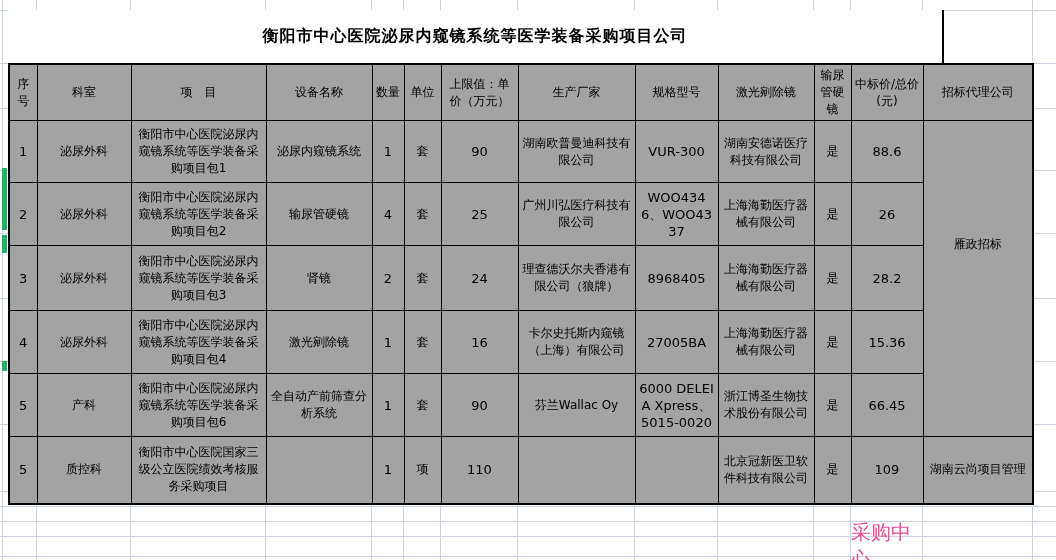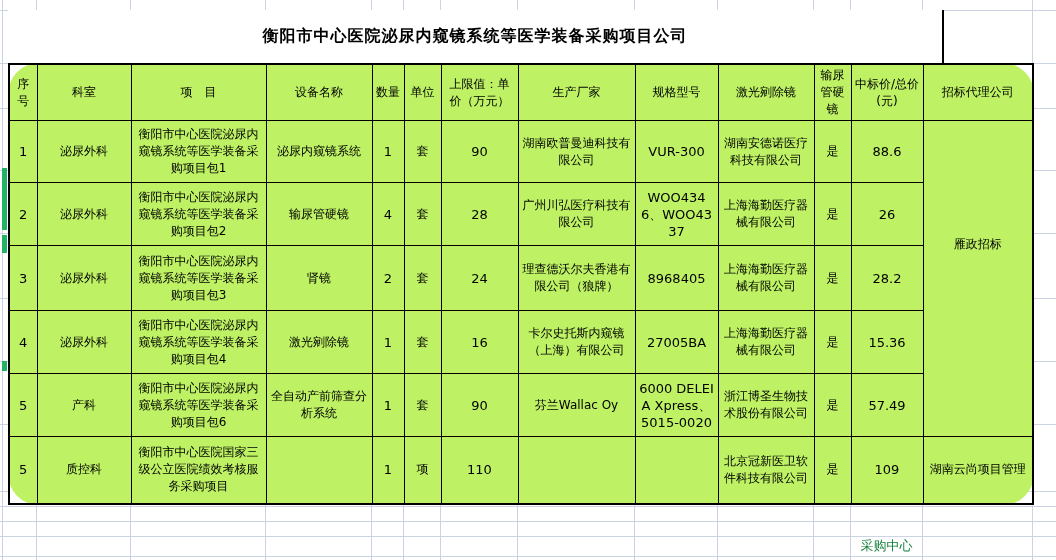--- a/index.html
+++ b/index.html
@@ -14,35 +14,35 @@
   .hline{position:absolute;left:0;right:0;height:1px;background:#ccd3e3;}
   
   .green-bar{position:absolute;left:2px;width:5px;background:#21b366;z-index:5;}
   
   #panel{position:absolute;left:8px;top:10px;width:936px;background:#ffffff;z-index:3;}
   #title-block{
     height:53px;display:flex;align-items:center;justify-content:center;
     font-size:16px;font-weight:bold;color:#000;letter-spacing:1px;
     border-right:2px solid #000;box-sizing:border-box;
   }
-  table{border-collapse:collapse;table-layout:fixed;width:1024px;background:#bef264;border-radius:31px;}
+  table{border-collapse:collapse;table-layout:fixed;width:1024px;background:#a3a3a3;}
   td,th{
     border:1px solid #000;color:#000;font-weight:normal;
     text-align:center;vertical-align:middle;
     font-size:12px;line-height:17px;padding:2px 3px;
     overflow:hidden;word-break:break-all;
   }
   table{border:2px solid #000;}
   th{font-size:12px;}
   .num{font-size:13px;}
   .agency-merged{padding-bottom:70px;text-align:center;}
   #footer-label{
     position:absolute;left:851px;top:536px;width:71px;height:20px;z-index:4;
     display:flex;align-items:center;justify-content:center;
-    font-size:13px;color:#15803d;
+    font-size:20px;color:#ec4899;
   }
 </style>
 </head>
 <body>
 
 <div id="sheet">
   <div id="grid">
       <div class="vline" style="left: 2px;"></div>
       <div class="vline" style="left: 36px;"></div>
       <div class="vline" style="left: 130px;"></div>
@@ -129,21 +129,21 @@
         <td rowspan="5" class="agency-merged">雁政招标</td>
       </tr>
 
       <tr style="height:63px">
         <td class="num">2</td>
         <td>泌尿外科</td>
         <td>衡阳市中心医院泌尿内窥镜系统等医学装备采购项目包2</td>
         <td>输尿管硬镜</td>
         <td class="num">4</td>
         <td>套</td>
-        <td class="num">28</td>
+        <td class="num">25</td>
         <td>广州川弘医疗科技有限公司</td>
         <td class="num">WOO4346、WOO4337</td>
         <td>上海海勤医疗器械有限公司</td>
         <td>是</td>
         <td class="num">26</td>
       </tr>
 
       <tr style="height:65px">
         <td class="num">3</td>
         <td>泌尿外科</td>
@@ -179,21 +179,21 @@
         <td>产科</td>
         <td>衡阳市中心医院泌尿内窥镜系统等医学装备采购项目包6</td>
         <td>全自动产前筛查分析系统</td>
         <td class="num">1</td>
         <td>套</td>
         <td class="num">90</td>
         <td>芬兰Wallac Oy</td>
         <td class="num">6000 DELEIA Xpress、5015-0020</td>
         <td>浙江博圣生物技术股份有限公司</td>
         <td>是</td>
-        <td class="num">57.49</td>
+        <td class="num">66.45</td>
       </tr>
 
       <tr style="height:67px">
         <td class="num">5</td>
         <td>质控科</td>
         <td>衡阳市中心医院国家三级公立医院绩效考核服务采购项目</td>
         <td></td>
         <td class="num">1</td>
         <td>项</td>
         <td class="num">110</td>

